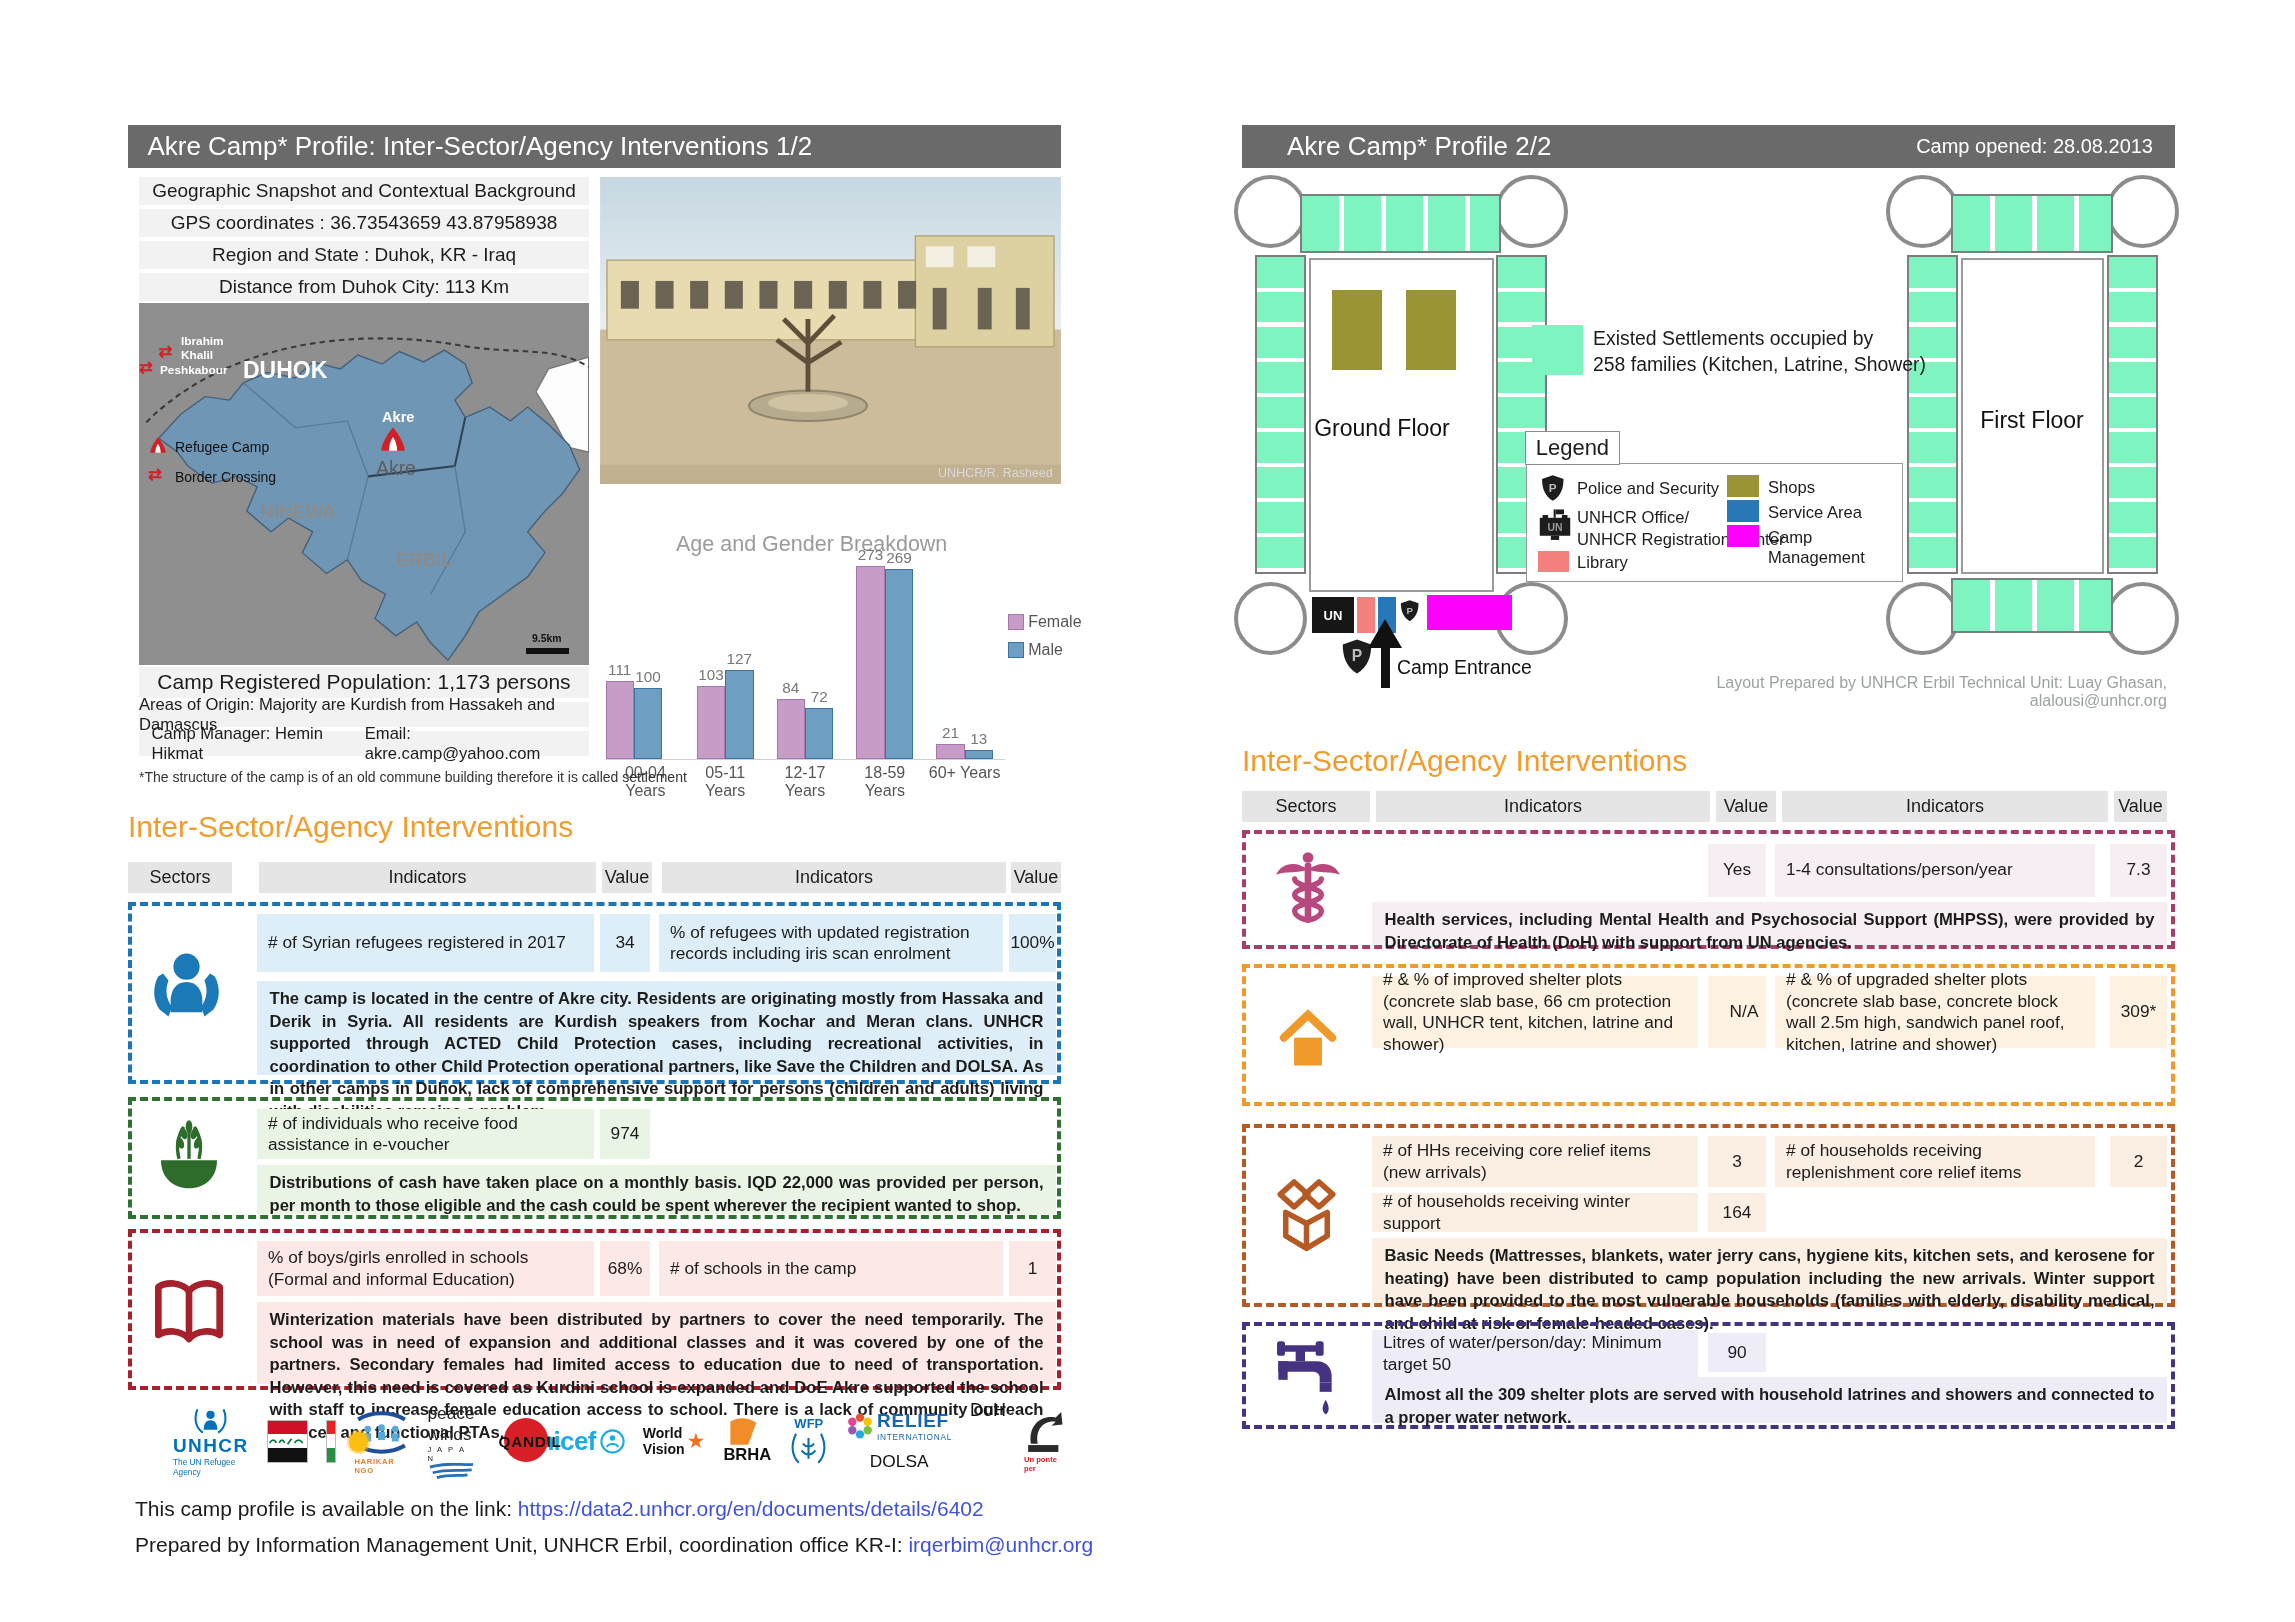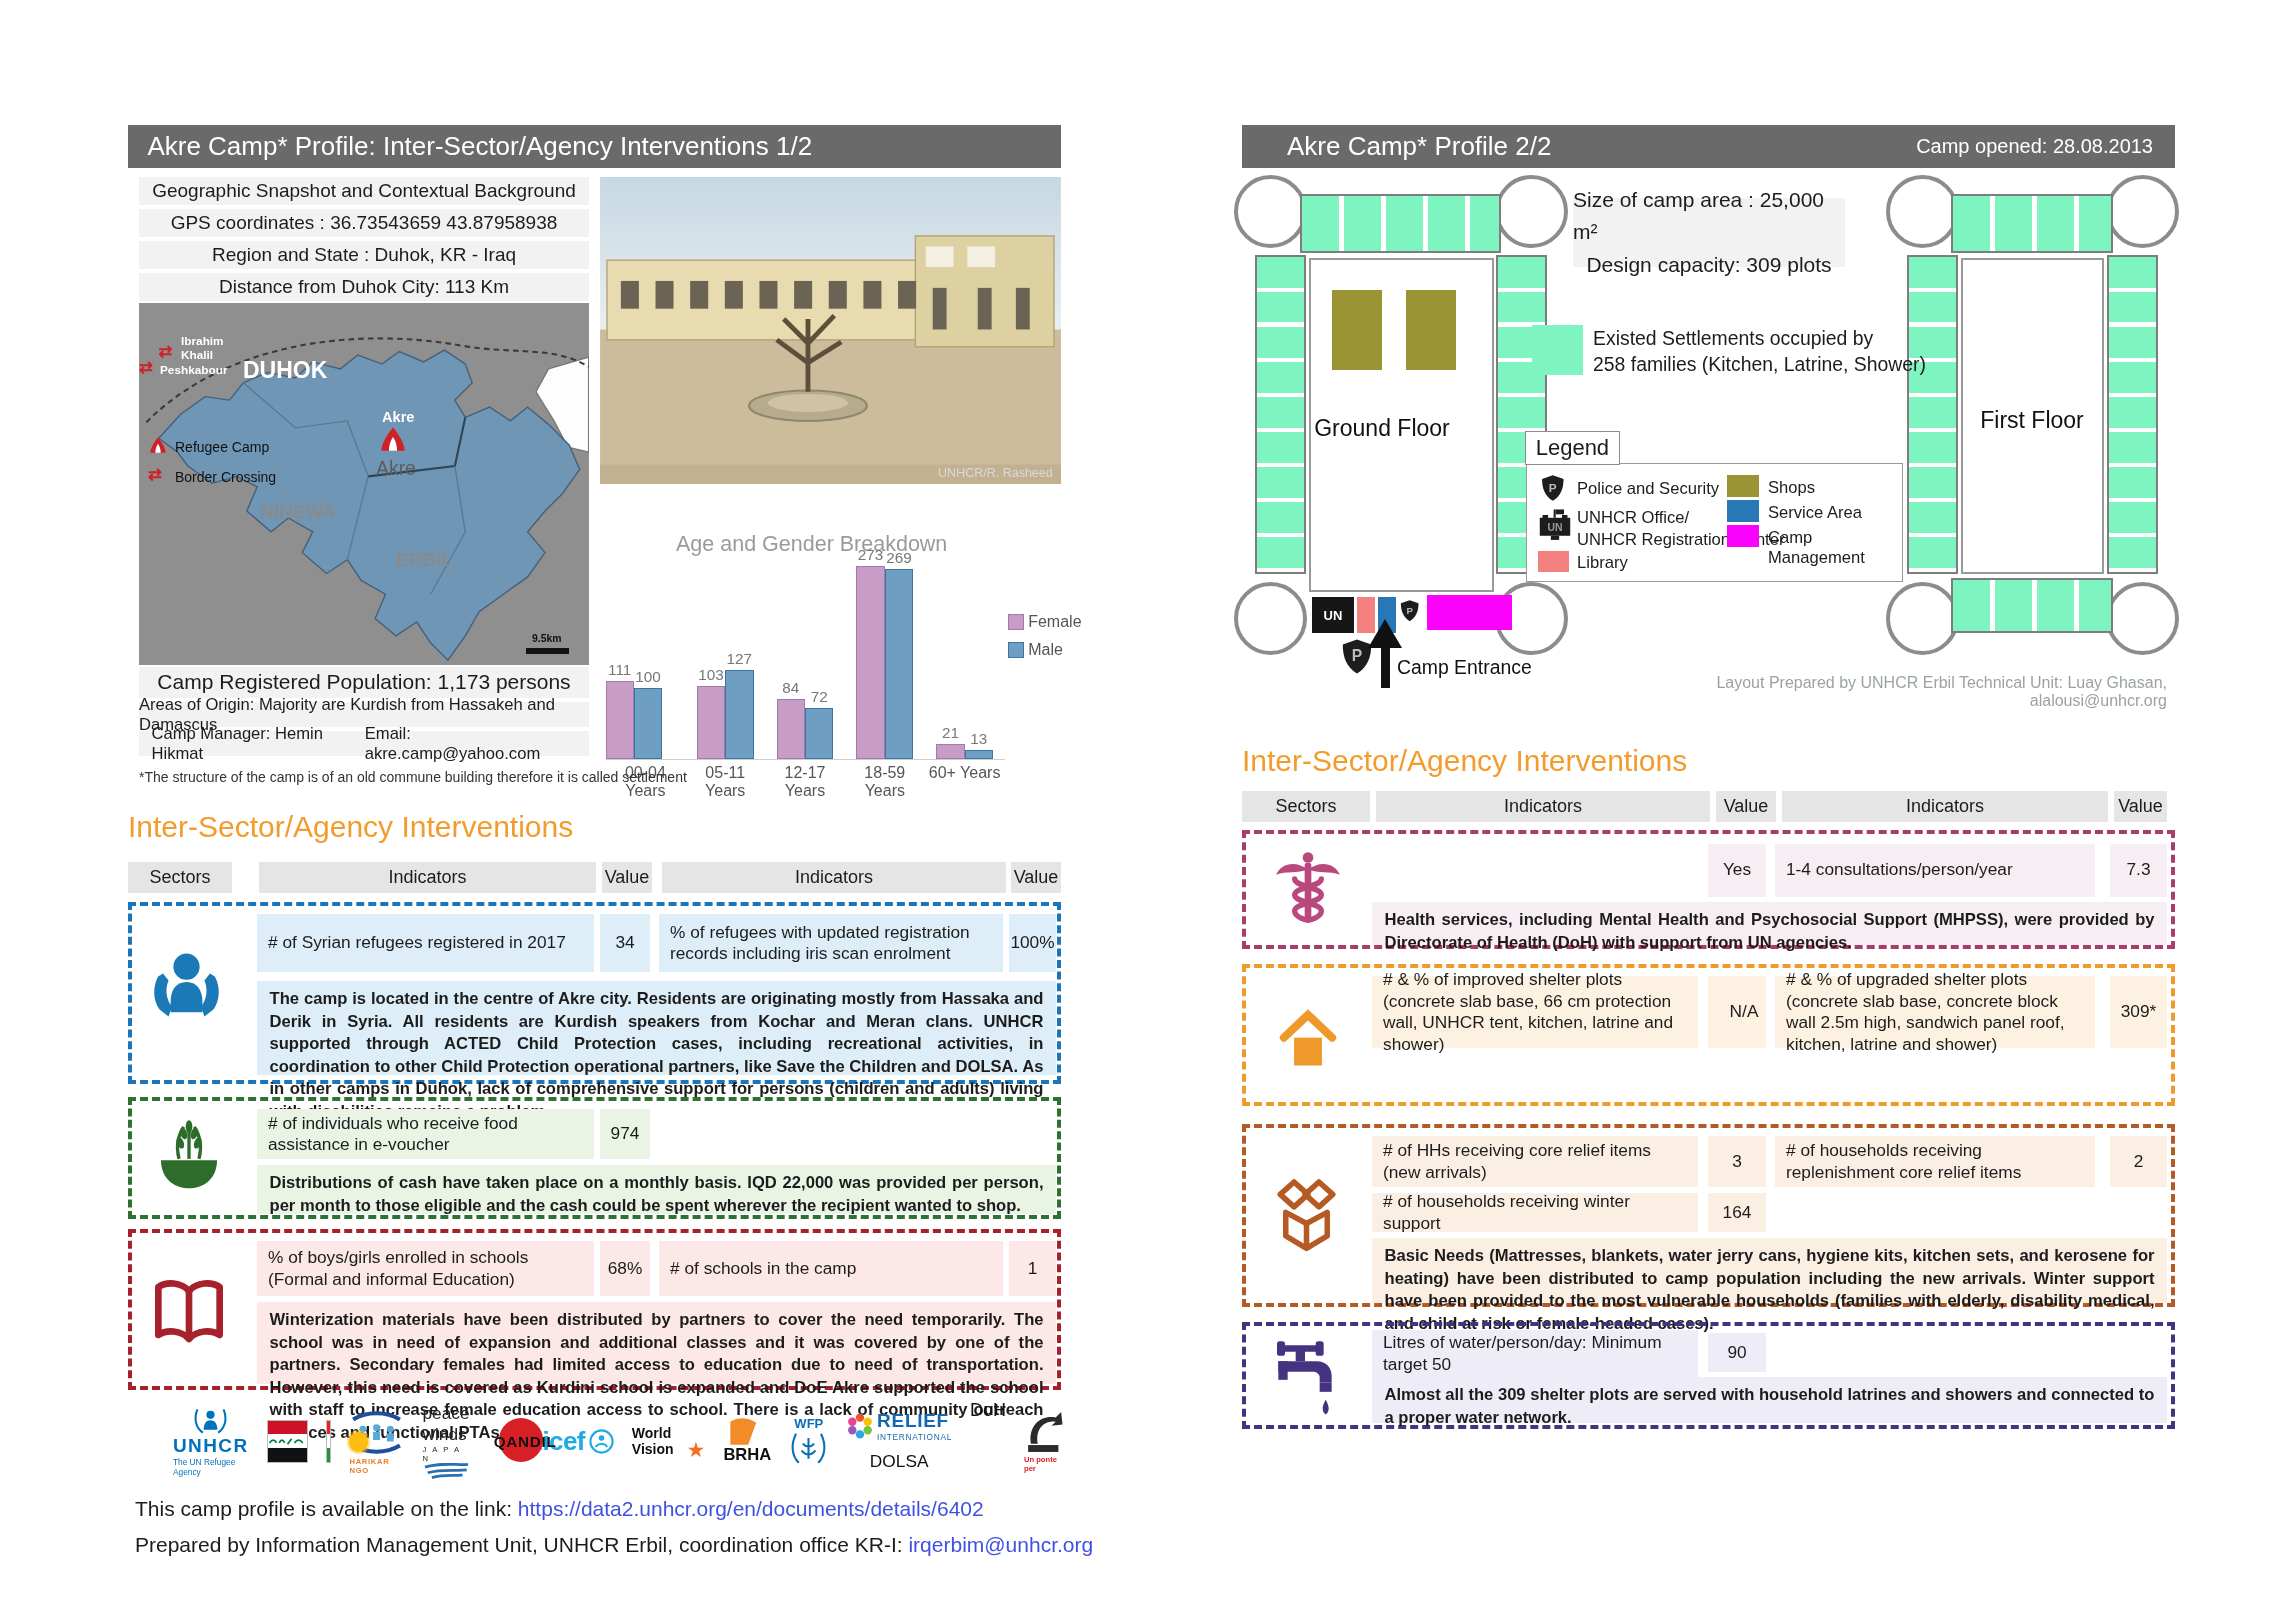--- a/index.html
+++ b/index.html
@@ -365,21 +365,21 @@
       <span style="position:absolute;left:4.2px;top:19.4px;color:#111;font-weight:bold;font-size:15.3px;letter-spacing:0.7px;">QANDIL</span>
     </div>
     <div class="logo" style="flex-direction:row;gap:4.2px;">
       <span style="color:#1cabe2;font-size:26px;font-weight:bold;letter-spacing:-0.7px;">unicef</span>
       <svg width="25" height="25" viewBox="0 0 36 36">
         <circle cx="18" cy="18" r="16" fill="none" stroke="#1cabe2" stroke-width="3"></circle>
         <circle cx="18" cy="13" r="4" fill="#1cabe2"></circle>
         <path d="M10,26 C12,20 24,20 26,26" stroke="#1cabe2" stroke-width="3" fill="none"></path>
       </svg>
     </div>
-    <div class="logo" style="flex-direction:row;gap:13px;align-items:flex-end;">
+    <div class="logo" style="flex-direction:row;gap:2px;">
       <span style="color:#111;font-size:14px;font-weight:bold;">World Vision</span>
       <span style="color:#f36f21;font-size:21px;line-height:14px;">★</span>
     </div>
     <div class="logo">
       <svg width="37" height="28" viewBox="0 0 54 40">
           <path d="M2,40 L2,6 Q20,-4 40,8 L28,40 Z" fill="#f28c28"></path>
           <path d="M40,8 L46,24 L34,24 Z" fill="#fff"></path>
         </svg>
       <span style="color:#111;font-size:16.6px;font-weight:bold;">BRHA</span>
     </div>
@@ -478,24 +478,20 @@
     <span class="tower" style="left:-11px;top:396px;"></span>
     <span class="tower" style="left:209px;top:396px;"></span>
     <div class="abs rooms-h" style="left:54px;top:8.3px;width:162px;height:59px;"></div>
     <div class="abs rooms-v" style="left:9.7px;top:69px;width:51px;height:319px;"></div>
     <div class="abs rooms-v" style="left:210px;top:69px;width:51px;height:319px;"></div>
     <div class="abs rooms-h" style="left:54px;top:392px;width:162px;height:55px;"></div>
     <div class="courty" style="left:64px;top:72px;width:143px;height:316px;"></div>
     <span class="abs" style="left:31px;top:221px;width:208px;text-align:center;font-size:23px;color:#111;">First Floor</span>
   </div>
 
-  <div class="abs" style="left:1573px;top:198px;width:272px;height:69px;background:#f2f2f2;display:flex;flex-direction:column;align-items:center;justify-content:center;font-size:21px;line-height:1.55;">
-    <span>Size of camp area : 25,000 m²</span>
-    <span>Design capacity: 309 plots</span>
-  </div>
 
   <span class="abs" style="left:1532px;top:325px;width:51px;height:50px;background:#7ef4c0;"></span>
   <div class="abs" style="left:1593px;top:325px;font-size:19.4px;line-height:1.35;">
     <span style="display:block;">Existed Settlements  occupied by</span>
     <span style="display:block;">258 families (Kitchen, Latrine, Shower)</span>
   </div>
 
   <div class="abs" style="left:1525px;top:431px;padding:2.8px 9.7px;border:1.4px solid #8c8c8c;background:#fff;font-size:22px;z-index:2;">
     <span>Legend</span>
   </div>

